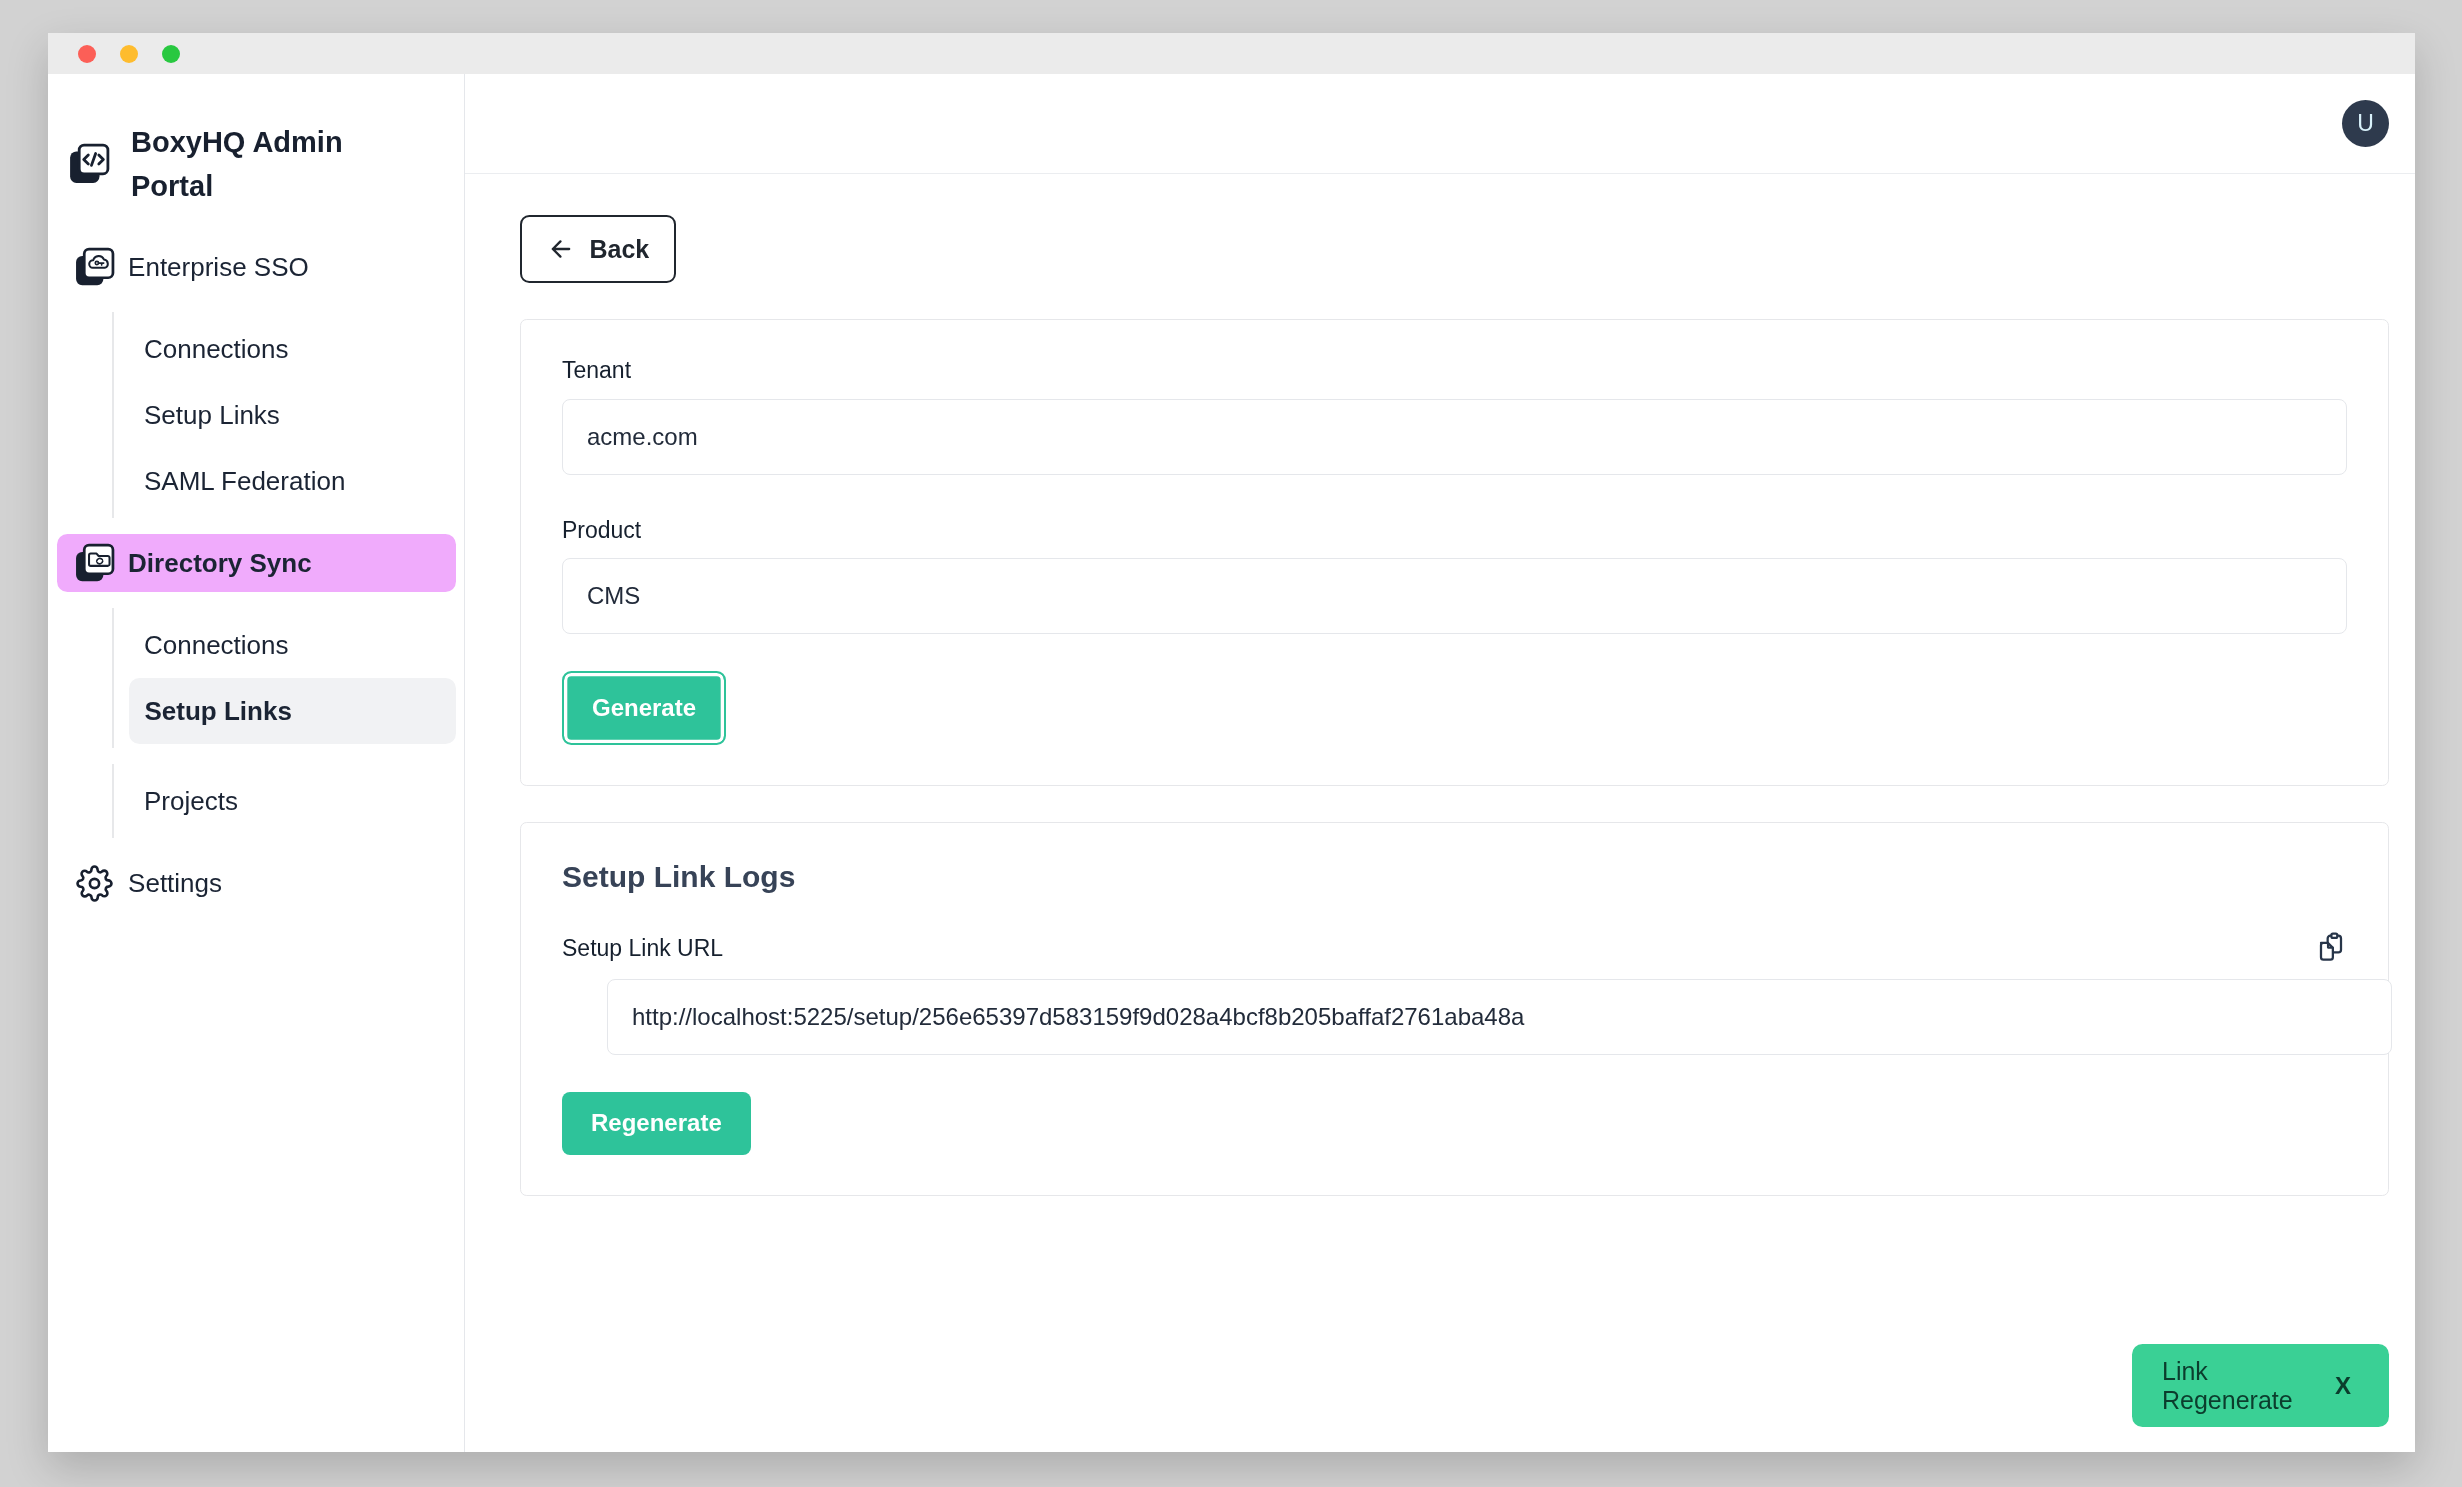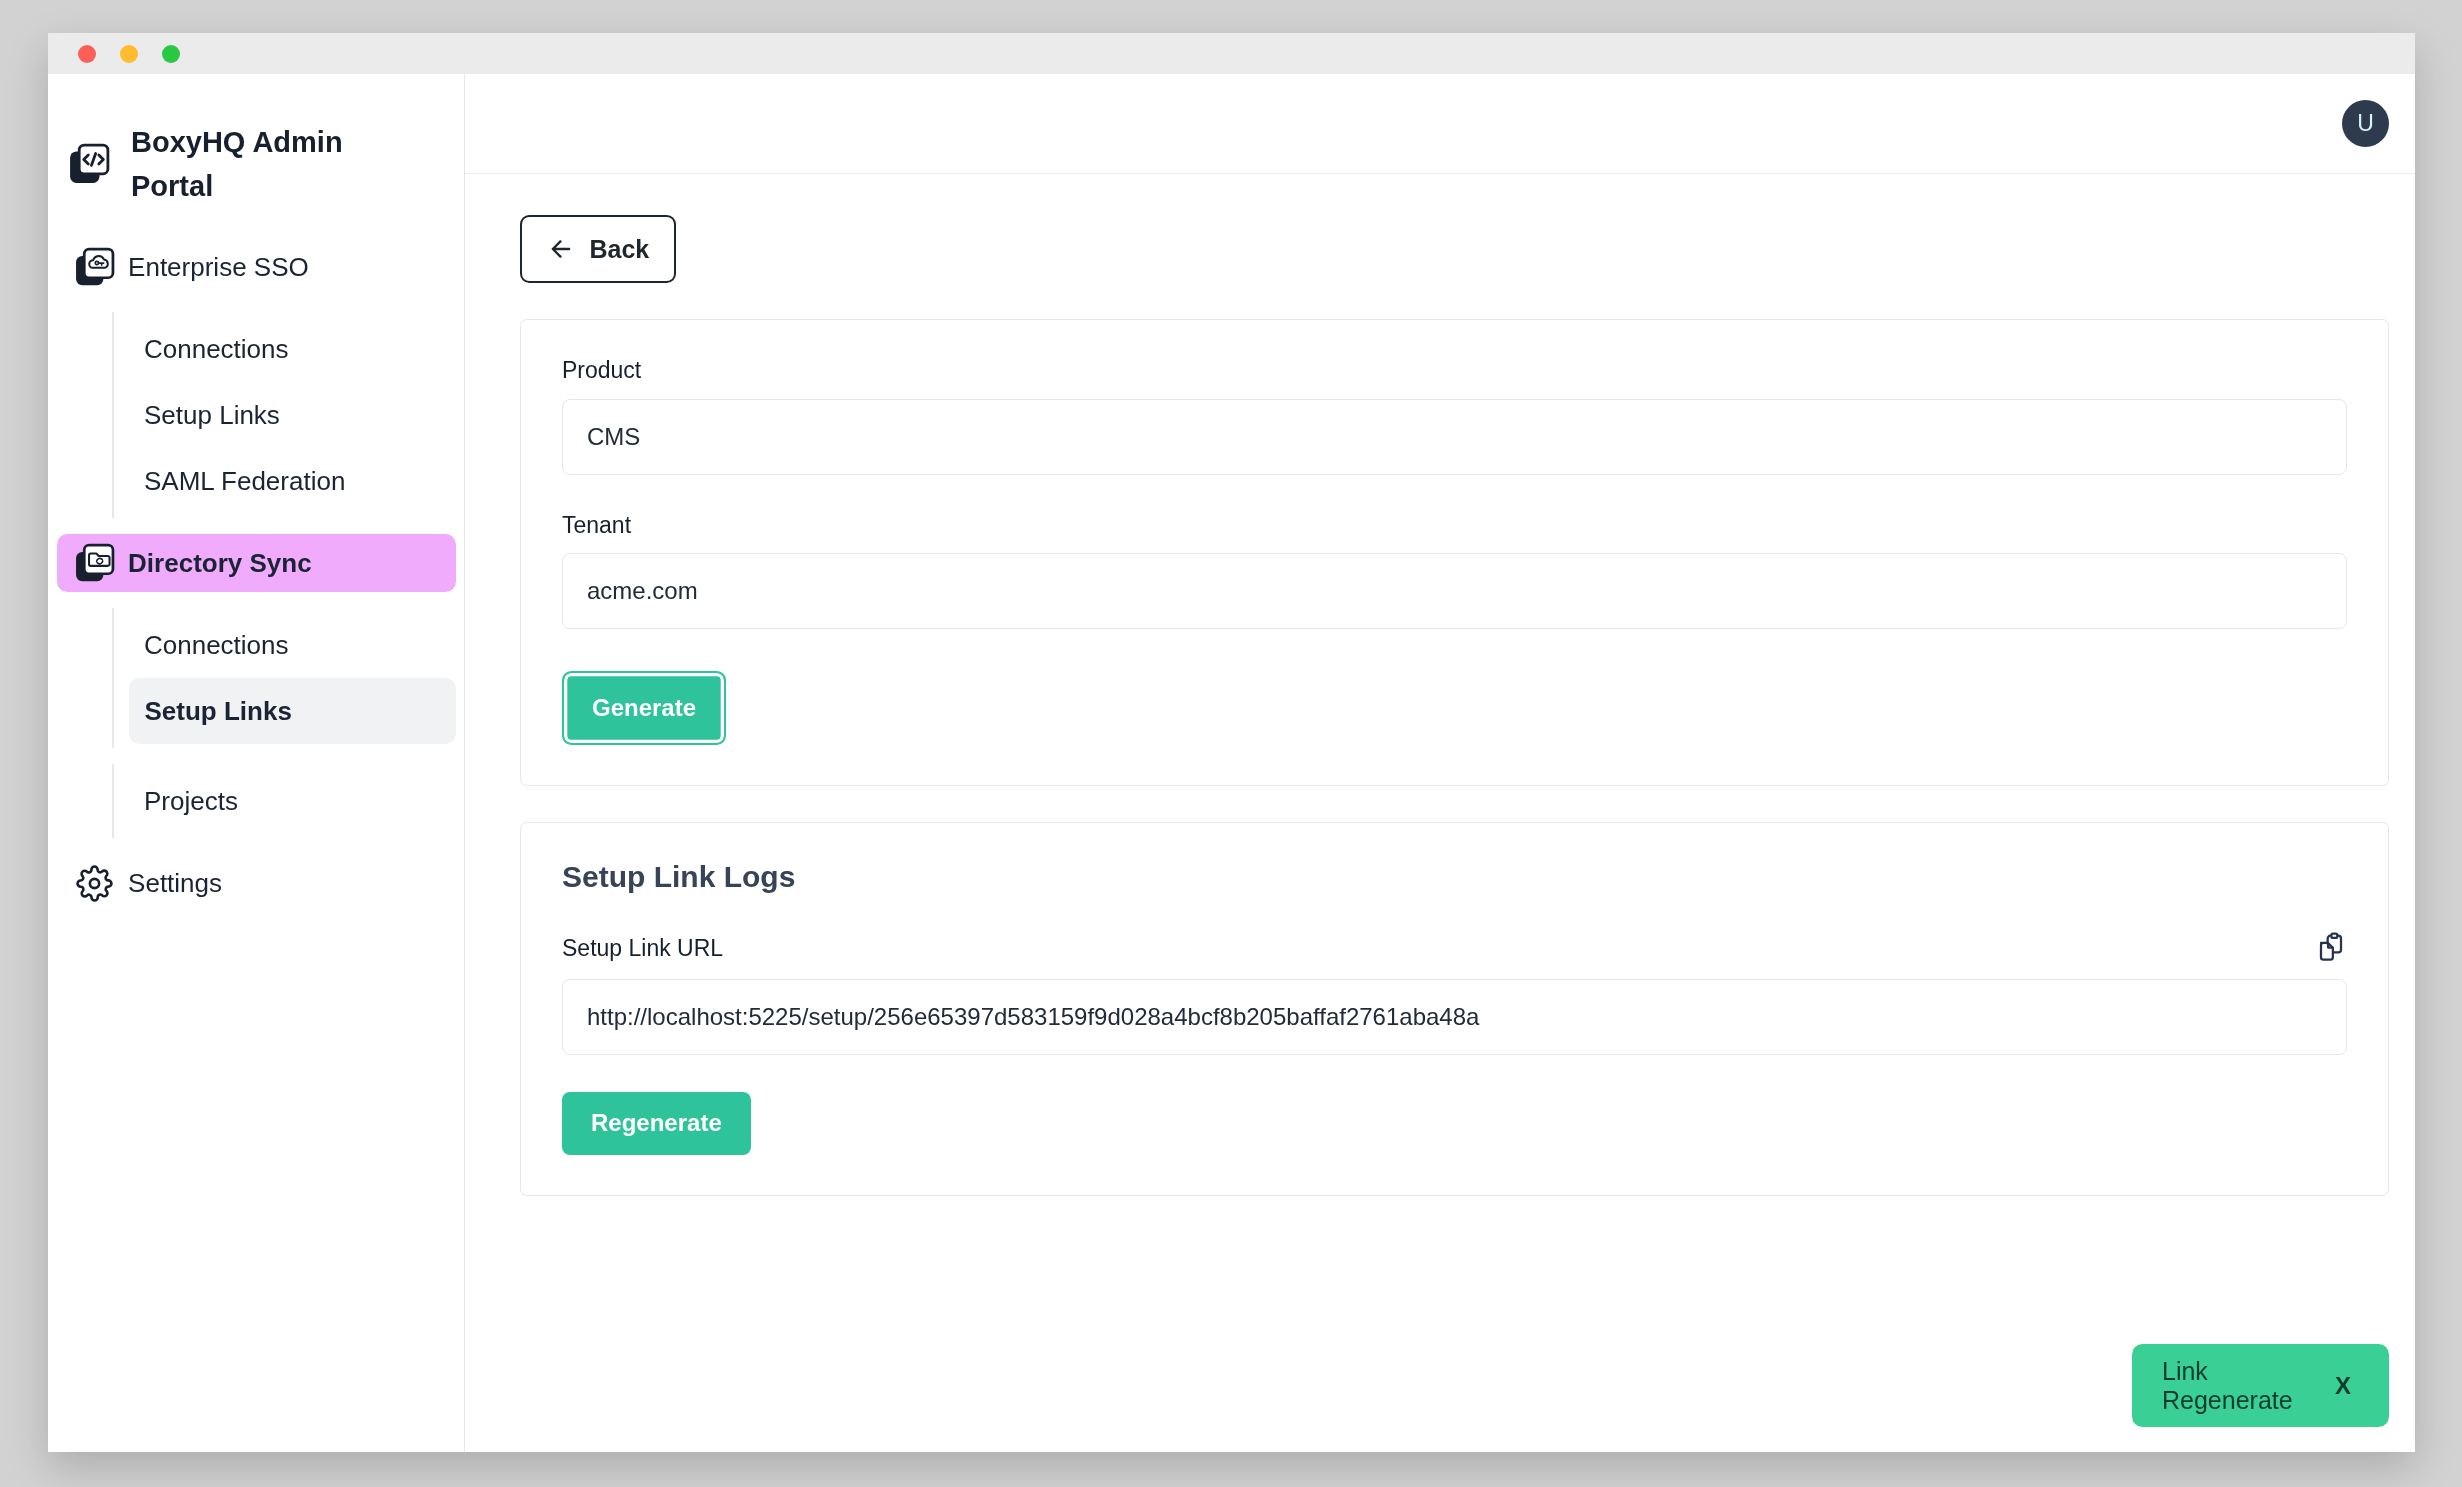--- a/index.html
+++ b/index.html
@@ -212,28 +212,28 @@
             <svg width="28" height="28" viewBox="0 0 24 24" fill="none" stroke="#20262e" stroke-width="2" stroke-linecap="round" stroke-linejoin="round">
               <path d="M19 12 H5 M11.5 5.5 L5 12 l6.5 6.5"></path>
             </svg>
           </span>
           <span>Back</span>
         </button>
 
         
         <section class="card">
 
+          <div class="field">
+            <label class="field-label">Tenant</label>
+            <input class="text-input" type="text" value="acme.com" style="">
+          </div>
+
           <div class="field" style="margin-bottom:37px;">
             <label class="field-label">Product</label>
             <input class="text-input" type="text" value="CMS" style="">
-          </div>
-
-          <div class="field">
-            <label class="field-label">Tenant</label>
-            <input class="text-input" type="text" value="acme.com" style="">
           </div>
 
           <button class="btn btn-generate">Generate</button>
         </section>
 
         
         <section class="card">
           <h2 class="card-title" style="margin-bottom:38px;">Setup Link Logs</h2>
 
           <div class="url-row">
@@ -244,21 +244,21 @@
                   <rect x="9.5" y="2.8" width="10" height="12.5" rx="2"></rect>
                   <rect x="12.3" y="1.2" width="4.4" height="3.2" rx="1.1" fill="#ffffff"></rect>
                   <path d="M4.5 8.2 h5.3 l3.6 3.7 v7 a1.8 1.8 0 0 1 -1.8 1.8 h-5.3 a1.8 1.8 0 0 1 -1.8 -1.8 v-8.9 a1.8 1.8 0 0 1 1.8 -1.8 z" fill="#ffffff"></path>
                   <path d="M9.8 8.4 v3.3 h3.4"></path>
                 </svg>
               </span>
             </button>
           </div>
 
           <div class="url-field">
-            <input class="text-input" type="text" style="font-size: 24px;" value="http://localhost:5225/setup/256e65397d583159f9d028a4bcf8b205baffaf2761aba48a">
+            <input class="text-input" type="text" style="font-size: 24px; margin-left: 45px;" value="http://localhost:5225/setup/256e65397d583159f9d028a4bcf8b205baffaf2761aba48a">
           </div>
 
           <button class="btn btn-regenerate">Regenerate</button>
         </section>
 
       </div>
 
       <div class="toast">
         <span>Link Regenerate</span>
         <button class="toast-close">X</button>

